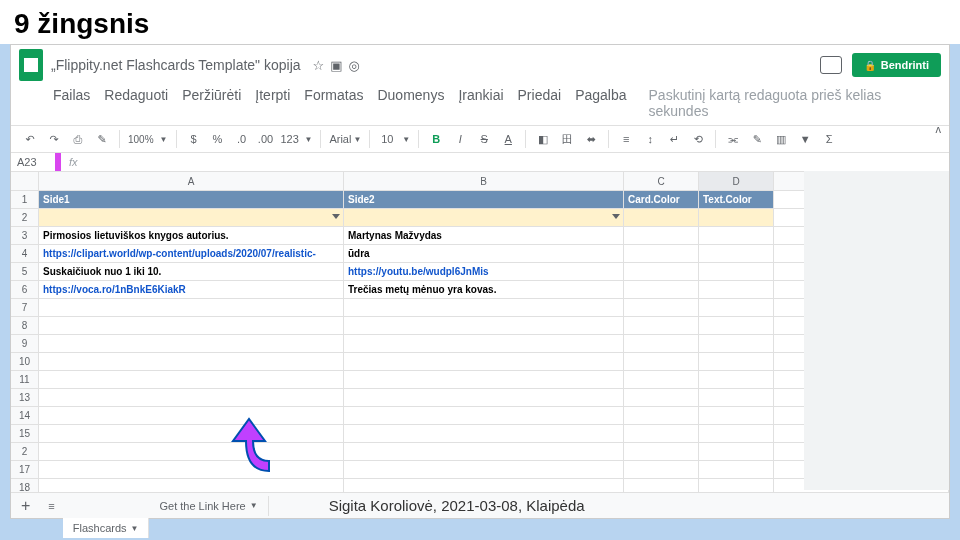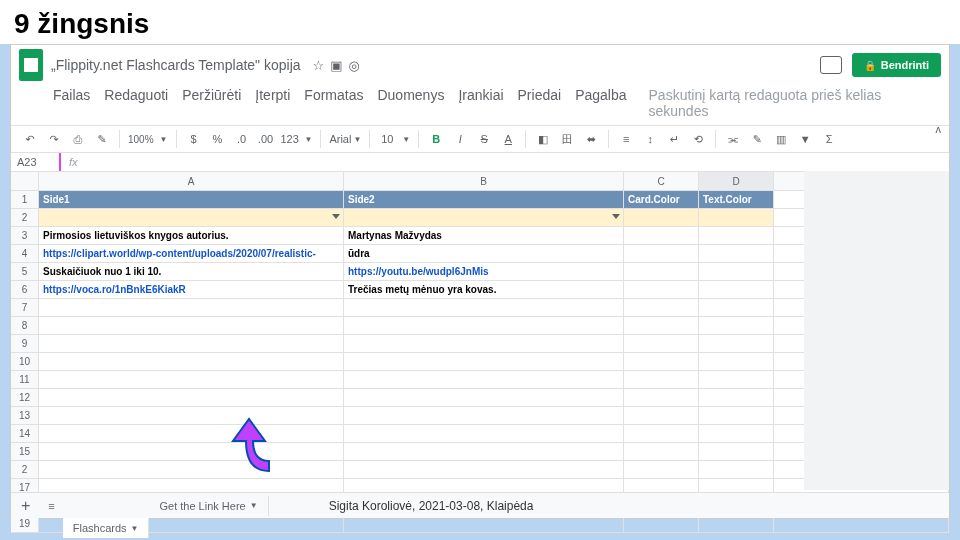--- a/index.html
+++ b/index.html
@@ -17,21 +17,21 @@
   .share-btn { background: #0f9d58; color: #fff; font-size: 11px; font-weight: bold; padding: 6px 12px; border-radius: 3px; border: none; display: flex; align-items: center; gap: 4px; }
   .lock { font-size: 10px; }
   .menu-row { display: flex; gap: 14px; padding: 2px 42px 6px; font-size: 14px; color: #5f6368; }
   .menu-item { cursor: pointer; }
   .last-edit { color: #9aa0a6; margin-left: 8px; }
   .toolbar { display: flex; align-items: center; gap: 6px; padding: 4px 10px; border-top: 1px solid #e0e0e0; border-bottom: 1px solid #e0e0e0; font-size: 11px; color: #5f6368; }
   .tb-icon { width: 18px; text-align: center; cursor: pointer; }
   .tb-sep { width: 1px; height: 18px; background: #e0e0e0; margin: 0 2px; }
   .zoom { font-size: 10px; }
   .formula-row { display: flex; align-items: center; border-bottom: 1px solid #e0e0e0; font-size: 11px; }
-  .name-box { width: 50px; padding: 3px 6px; border-right: 2px solid #d946ef; color: #5f6368; }
+  .name-box { width: 50px; padding: 3px 6px; border-right: 6px solid #d946ef; color: #5f6368; }
   .fx { padding: 3px 8px; font-style: italic; color: #9aa0a6; }
   .grid { display: flex; flex-direction: column; font-size: 10px; }
   .col-headers { display: flex; background: #f8f9fa; border-bottom: 1px solid #e0e0e0; }
   .corner { width: 28px; height: 18px; border-right: 1px solid #e0e0e0; background: #f8f9fa; }
   .ch { height: 18px; display: flex; align-items: center; justify-content: center; color: #5f6368; border-right: 1px solid #e0e0e0; }
   .ch-a { width: 305px; }
   .ch-b { width: 280px; }
   .ch-c { width: 75px; }
   .ch-d { width: 75px; background: #e8eaed; }
   .grid-row { display: flex; height: 18px; border-bottom: 1px solid #e0e0e0; }
@@ -49,21 +49,21 @@
   .dd { position: absolute; right: 3px; top: 5px; width: 0; height: 0; border-left: 4px solid transparent; border-right: 4px solid transparent; border-top: 5px solid #5f6368; }
   .link { color: #1155cc; }
   .bold { font-weight: bold; }
   .grey-pane { position: absolute; right: 0; top: 126px; width: 145px; bottom: 28px; background: #f1f3f4; }
   .bottom-bar { position: absolute; bottom: 0; left: 0; right: 0; height: 26px; background: #f8f9fa; border-top: 1px solid #e0e0e0; display: flex; align-items: center; font-size: 11px; color: #5f6368; }
   .plus { padding: 0 10px; font-size: 16px; cursor: pointer; }
   .menu3 { padding: 0 8px; cursor: pointer; }
   .tab { padding: 4px 10px; border-right: 1px solid #e0e0e0; cursor: pointer; display: flex; align-items: center; gap: 4px; }
   .tab.active { background: #fff; margin-top: 45px; }
   .tdd { font-size: 8px; }
-  .footer-note { font-size: 12px; color: #333; margin-left: 60px; }
+  .footer-note { font-size: 15px; color: #333; margin-left: 60px; }
   .arrow-svg { position: absolute; left: 185px; bottom: 22px; }
   .chevron-up { position: absolute; right: 8px; top: 78px; color: #5f6368; font-size: 11px; }
 </style>
 </head>
 <body>
 
 <div class="slide-title">9 žingsnis</div>
 
 <div class="sheets-window">
   <div class="header-row">
@@ -239,28 +239,20 @@
       </div>
     <div class="grid-row">
         <div class="rh">11</div>
         <div class="cell c-a"></div>
         <div class="cell c-b"></div>
         <div class="cell c-c"></div>
         <div class="cell c-d"></div>
         <div class="cell c-rest"></div>
       </div>
     <div class="grid-row">
-        <div class="rh">12</div>
-        <div class="cell c-a"></div>
-        <div class="cell c-b"></div>
-        <div class="cell c-c"></div>
-        <div class="cell c-d"></div>
-        <div class="cell c-rest"></div>
-      </div>
-    <div class="grid-row">
         <div class="rh">13</div>
         <div class="cell c-a"></div>
         <div class="cell c-b"></div>
         <div class="cell c-c"></div>
         <div class="cell c-d"></div>
         <div class="cell c-rest"></div>
       </div>
     <div class="grid-row">
         <div class="rh">14</div>
         <div class="cell c-a"></div>

